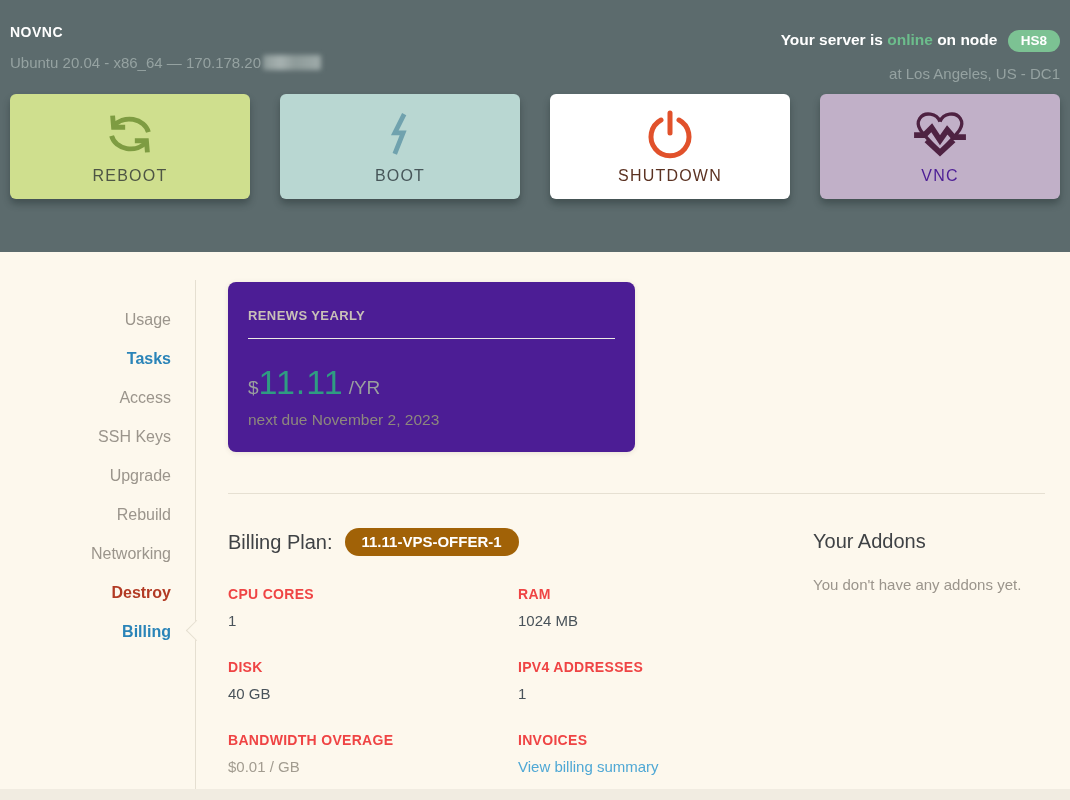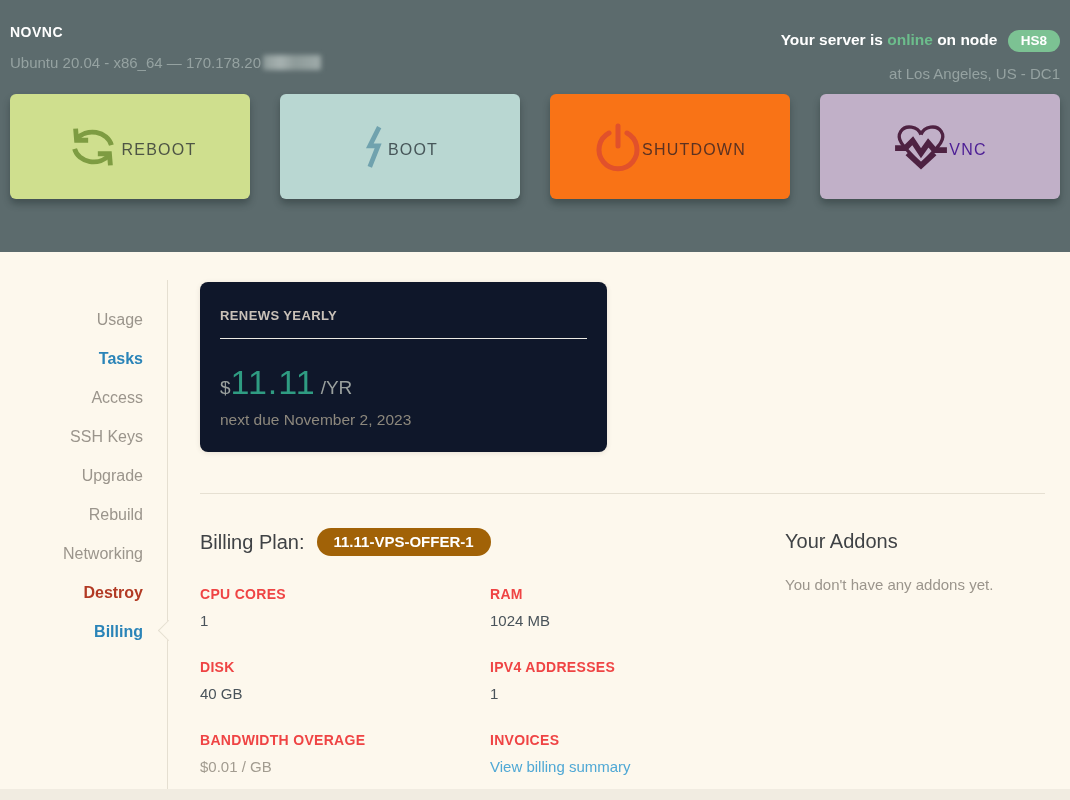--- a/index.html
+++ b/index.html
@@ -17,47 +17,47 @@
   .status-line { color:#ffffff; font-size:15.5px; font-weight:bold; }
   .status-online { font-weight:bold; }
   .node-badge { display:inline-block; margin-left:6px; background:#7cc293; color:#fff;
                 font-size:13.5px; font-weight:bold; padding:3px 13px 4px; border-radius:13px;
                 vertical-align:middle; }
   .location { margin-top:13px; color:#95a2a1; font-size:15px; font-weight:normal; }
 
   
   .actions { display:flex; gap:30px; margin-top:23px; }
   .action-btn { flex:1; height:105px; border:none; border-radius:6px; cursor:pointer;
-                display:flex; align-items:center; justify-content:center;
+                display:flex; flex-direction:column; align-items:center; justify-content:center;
                 box-shadow:0 5px 7px rgba(30,42,42,.40); font-family:inherit; }
   .action-btn .icon { height:52px; display:flex; align-items:center; justify-content:center; }
   .action-btn .lbl { margin-top:7px; font-size:16px; letter-spacing:1.2px; }
   .btn-reboot   { background:#cfdf8e; } .btn-reboot .lbl   { color:#4e5545; }
   .btn-boot     { background:#b9d7d2; } .btn-boot .lbl     { color:#475659; }
-  .btn-shutdown { background:#f97316; } .btn-shutdown .lbl { color:#5b3222; }
+  .btn-shutdown { background:#ffffff; } .btn-shutdown .lbl { color:#5b3222; }
   .btn-vnc      { background:#c1b0c8; } .btn-vnc .lbl      { color:#4c1d95; }
 
   
   .main { display:flex; height:533px; }
-  .sidebar { position:relative; width:168px; flex:none; padding-top:48px; }
+  .sidebar { position:relative; width:196px; flex:none; padding-top:48px; }
   .sidebar::before { content:""; position:absolute; right:0; top:28px; bottom:-20px;
                      width:1px; background:#e5dfd1; }
   .side-item { height:39px; display:flex; align-items:center; justify-content:flex-end;
                padding-right:25px; font-size:16px; color:#9b958c; cursor:pointer; }
   .side-item.is-teal   { color:#2a84b8; font-weight:bold; }
   .side-item.is-danger { color:#b23a24; font-weight:bold; }
   .side-item.is-active { color:#2a84b8; font-weight:bold; }
   .active-notch { position:absolute; right:-8px; top:371px; width:15px; height:15px;
                   background:#fdf8ed; border-left:1px solid #e5dfd1; border-bottom:1px solid #e5dfd1;
                   transform:rotate(45deg); z-index:2; }
 
   .content { flex:1; padding:30px 25px 0 32px; }
 
   
-  .card { width:407px; background:#0f172a; border-radius:8px; padding:26px 20px 20px;
+  .card { width:407px; background:#4c1d95; border-radius:8px; padding:26px 20px 20px;
           box-shadow:0 1px 5px rgba(90,80,60,.13); height:170px; }
   .card-title { color:#c9c1b8; font-size:13px; font-weight:bold; letter-spacing:.4px; }
   .card-rule { border:none; border-top:1px solid #eceae4; margin:15px 0 24px; }
   .price-row { display:flex; align-items:baseline; }
   .price-cur { color:#9aa09e; font-size:19px; }
   .price-amt { color:#2f9c82; font-size:34px; letter-spacing:1px; }
   .price-per { color:#9aa09e; font-size:19px; margin-left:5px; }
   .price-due { margin-top:9px; color:#8d887d; font-size:15.5px; }
 
   .section-rule { border:none; border-top:1px solid #e6e0d2; margin:41px 0 0; }

